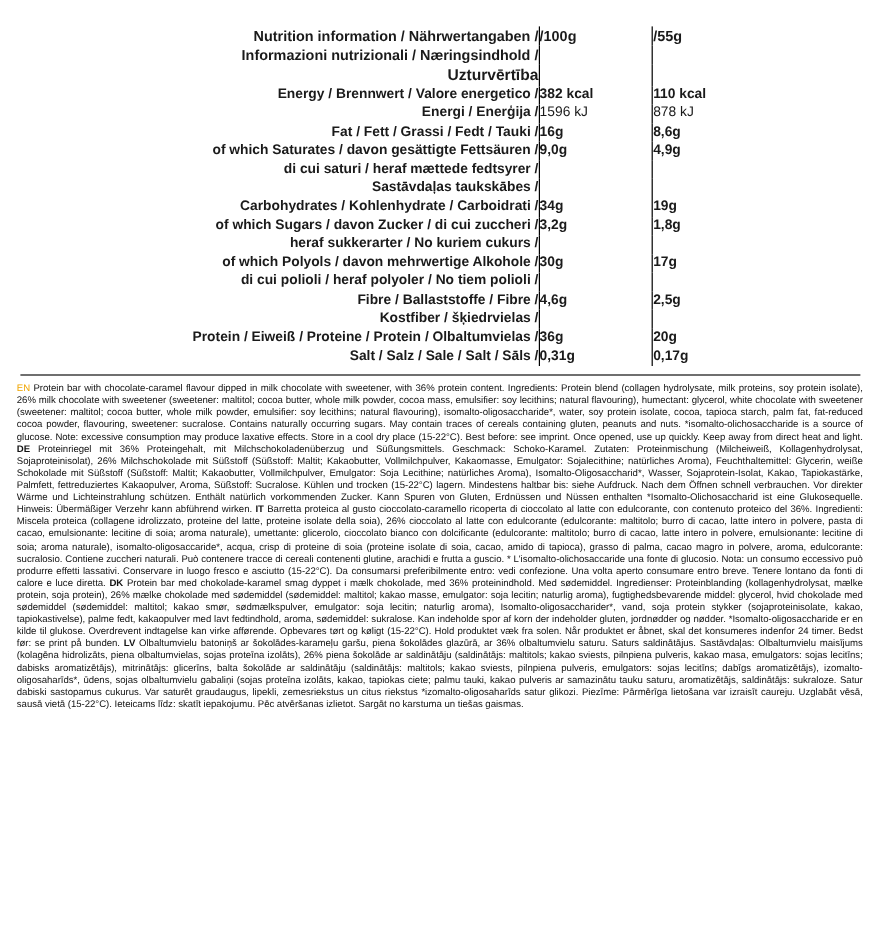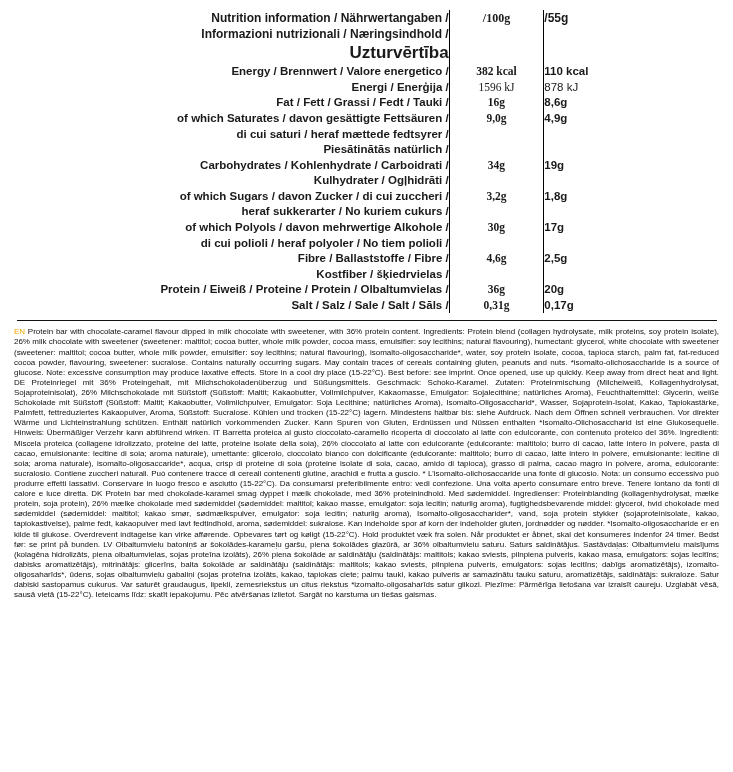--- a/index.html
+++ b/index.html
@@ -17,21 +17,21 @@
   }
   .page {
     width: 733px;
     height: 772px;
     position: relative;
     box-sizing: border-box;
   }
 
   
   .nutrition-wrap {
-    padding: 10px 0 0 0;
+    padding: 22px 0 0 0;
     position: relative;
   }
   table.nutrition {
     border-collapse: collapse;
     margin: 0 auto;
     width: 520px;
     font-size: 11.5px;
     line-height: 1.18;
   }
   table.nutrition td {
@@ -41,32 +41,31 @@
   td.label {
     text-align: right;
     padding-right: 9px;
     width: 300px;
   }
   td.col100 {
     border-left: 1.2px solid #000;
     padding-left: 9px;
     padding-right: 6px;
     width: 82px;
-    text-align: center;
-    font-family: Liberation Serif, serif;
+    text-align: left;
   }
   td.col55 {
     border-left: 1.2px solid #000;
     padding-left: 9px;
     padding-right: 4px;
     width: 72px;
     text-align: left;
   }
   .hdr td { font-weight: bold; font-size: 12px; padding-bottom: 0px; }
-  .hdr-sub td { font-weight: bold; font-size: 17px; padding-bottom: 2px;}
+  .hdr-sub td { font-weight: bold; font-size: 13px; padding-bottom: 2px;}
   .b { font-weight: bold; }
   .sub-line { font-weight: bold; }
 
   
   .divider {
     width: 700px;
     margin: 7px auto 0 auto;
     border-top: 1.2px solid #111;
   }
 
@@ -77,21 +76,21 @@
     line-height: 1.265;
     text-align: justify;
     color: #111;
     letter-spacing: -0.02px;
   }
   .lang {
     font-weight: normal;
     color: #f0a500;
   }
   .lang-dark {
-    font-weight: normal;
+    font-weight: bold;
     color: #111;
   }
 </style>
 </head>
 <body>
 
 <div class="page">
 
   <div class="nutrition-wrap">
     <table class="nutrition">
@@ -133,35 +132,30 @@
         <td class="label b">of which Saturates / davon gesättigte Fettsäuren /</td>
         <td class="col100 b">9,0g</td>
         <td class="col55 b">4,9g</td>
       </tr>
       <tr>
         <td class="label sub-line">di cui saturi / heraf mættede fedtsyrer /</td>
         <td class="col100"></td>
         <td class="col55"></td>
       </tr>
       <tr>
-        <td class="label sub-line">Piesātinātās natürlich /</td>
+        <td class="label sub-line">Sastāvdaļas taukskābes /</td>
         <td class="col100"></td>
         <td class="col55"></td>
       </tr>
 
       <tr>
         <td class="label b">Carbohydrates / Kohlenhydrate / Carboidrati /</td>
         <td class="col100 b">34g</td>
         <td class="col55 b">19g</td>
       </tr>
-      <tr>
-        <td class="label sub-line">Kulhydrater / Ogļhidrāti /</td>
-        <td class="col100"></td>
-        <td class="col55"></td>
-      </tr>
 
       <tr>
         <td class="label b">of which Sugars / davon Zucker / di cui zuccheri /</td>
         <td class="col100 b">3,2g</td>
         <td class="col55 b">1,8g</td>
       </tr>
       <tr>
         <td class="label sub-line">heraf sukkerarter / No kuriem cukurs /</td>
         <td class="col100"></td>
         <td class="col55"></td>

